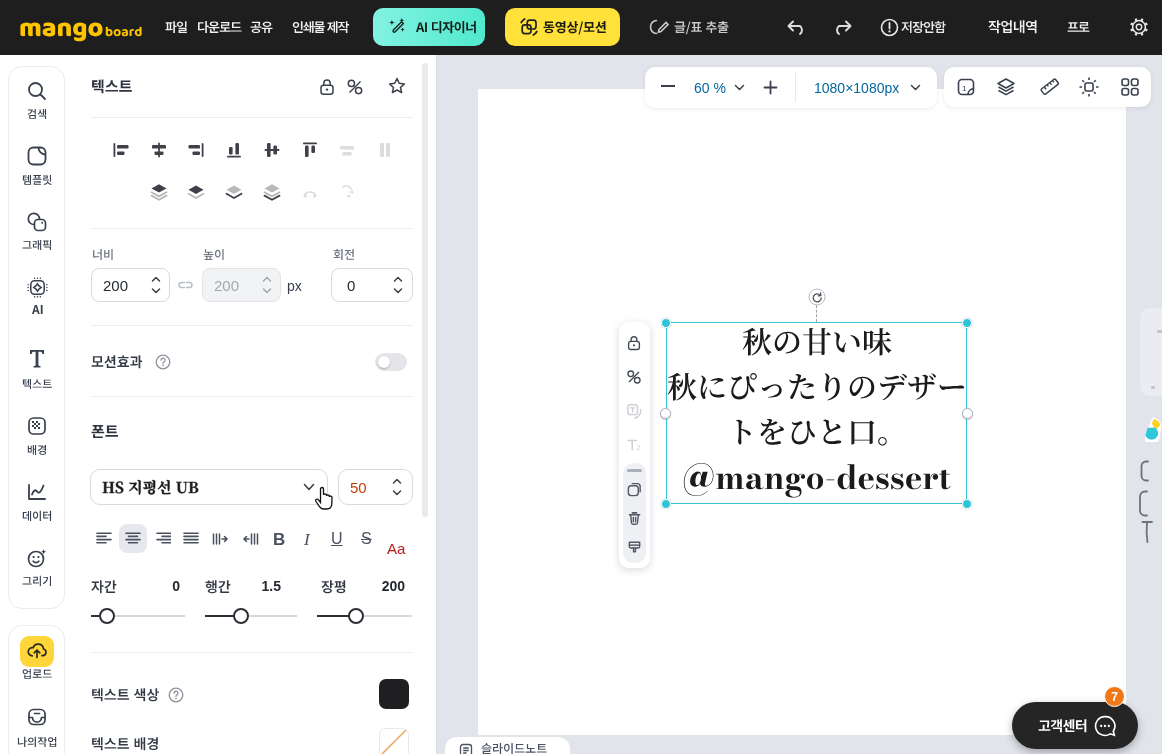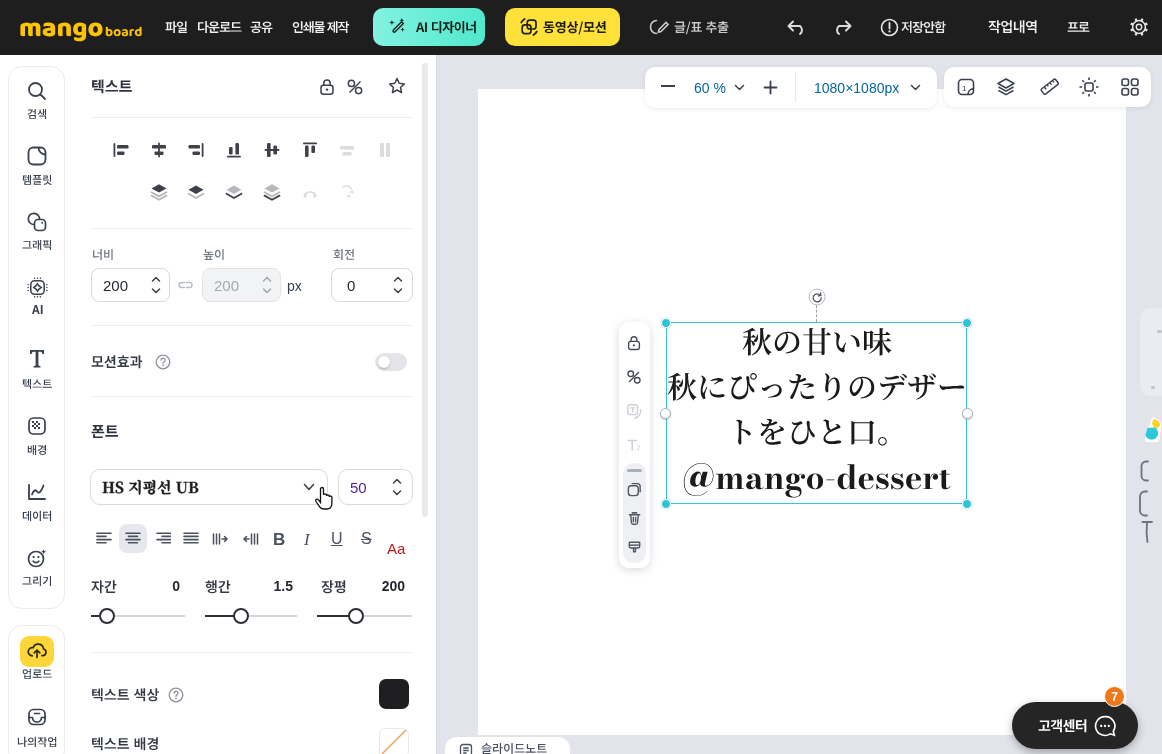--- a/index.html
+++ b/index.html
@@ -353,21 +353,21 @@
 <svg style="position:absolute;left:102px;top:478px;overflow:visible" width="97" height="20" viewBox="0 -15 97 20">
       <path d="M7.3 -10.6 8.7 -10.5C8.7 -9.0 8.7 -7.5 8.7 -6.0H4.2C4.2 -7.5 4.2 -9.0 4.3 -10.5L5.6 -10.6V-11.1H0.7V-10.6L2.1 -10.5C2.1 -9.0 2.1 -7.4 2.1 -5.9V-5.2C2.1 -3.6 2.1 -2.1 2.1 -0.6L0.7 -0.5V0.0H5.6V-0.5L4.3 -0.6C4.2 -2.1 4.2 -3.7 4.2 -5.4H8.7C8.7 -3.6 8.7 -2.1 8.7 -0.6L7.3 -0.5V0.0H12.3V-0.5L10.9 -0.6C10.9 -2.1 10.9 -3.7 10.9 -5.2V-5.9C10.9 -7.5 10.9 -9.0 10.9 -10.5L12.3 -10.6V-11.1H7.3Z M17.1 0.3C19.8 0.3 21.3 -1.0 21.3 -3.0C21.3 -4.6 20.5 -5.5 18.2 -6.5L17.5 -6.8C16.4 -7.3 15.8 -7.9 15.8 -8.9C15.8 -10.1 16.7 -10.8 18.0 -10.8C18.5 -10.8 18.8 -10.7 19.2 -10.6L19.8 -8.2H20.6L20.7 -10.5C19.9 -11.1 19.0 -11.4 17.8 -11.4C15.5 -11.4 13.9 -10.3 13.9 -8.3C13.9 -6.6 14.9 -5.6 16.9 -4.8L17.5 -4.5C18.9 -3.9 19.3 -3.3 19.3 -2.3C19.3 -1.1 18.4 -0.3 16.9 -0.3C16.3 -0.3 15.8 -0.4 15.3 -0.6L14.6 -3.1H13.8L13.7 -0.6C14.6 -0.1 15.9 0.3 17.1 0.3Z M37.9 1.6C38.3 0.6 38.5 -1.2 38.5 -2.2V-11.1L38.6 -12.0C38.6 -12.2 38.5 -12.3 38.4 -12.4C37.8 -12.6 36.7 -12.8 36.0 -12.9C35.8 -12.9 35.8 -12.8 35.7 -12.8L35.5 -12.2C36.1 -12.0 36.6 -11.7 36.8 -11.4V-1.7C36.8 -1.0 36.9 1.1 37.0 1.6ZM27.4 -1.9C27.4 -1.8 27.5 -1.8 27.6 -1.9C29.3 -2.8 30.8 -4.0 32.0 -5.4L34.4 -2.8C34.5 -2.7 34.7 -2.5 34.9 -2.5C35.1 -2.4 35.5 -2.5 35.6 -2.8C35.7 -2.9 35.7 -3.1 35.6 -3.4C35.4 -3.7 35.1 -4.3 34.9 -4.7L34.1 -4.9L32.7 -6.3C33.5 -7.2 34.0 -8.2 34.5 -9.2L34.8 -9.7C34.9 -9.8 34.9 -9.9 34.8 -9.9C34.6 -10.0 34.0 -10.3 33.8 -10.4C33.7 -10.4 33.5 -10.4 33.4 -10.4L32.8 -10.1C32.1 -10.1 29.7 -10.1 29.1 -10.1C28.7 -10.1 28.1 -10.1 27.6 -10.2L27.5 -9.9C27.5 -9.9 27.5 -9.8 27.5 -9.8C27.9 -9.4 28.4 -9.1 28.8 -8.9C29.1 -9.0 29.7 -9.1 30.0 -9.1C30.4 -9.1 31.5 -9.1 32.3 -9.1C31.4 -6.9 29.5 -4.3 27.1 -2.3C27.0 -2.2 27.0 -2.2 27.1 -2.1Z M52.9 -1.3C52.9 -2.9 51.4 -3.9 49.5 -3.9C47.6 -3.9 46.1 -2.9 46.1 -1.3C46.1 0.4 47.6 1.5 49.5 1.5C51.4 1.5 52.9 0.4 52.9 -1.3ZM51.1 -1.3C51.1 -0.4 50.4 0.1 49.5 0.1C48.6 0.1 47.9 -0.4 47.9 -1.3C47.9 -2.2 48.6 -2.7 49.5 -2.7C50.4 -2.7 51.1 -2.2 51.1 -1.3ZM47.3 -11.0C46.8 -11.0 43.7 -10.9 43.2 -10.9C42.8 -10.9 42.1 -11.0 41.7 -11.1L41.6 -10.8C41.5 -10.8 41.5 -10.7 41.6 -10.7C41.9 -10.3 42.4 -9.9 42.9 -9.7C43.2 -9.8 43.7 -9.9 44.0 -9.9C44.5 -10.0 47.2 -10.0 47.7 -10.0C48.1 -10.0 48.8 -10.0 49.1 -10.0C49.3 -10.1 49.5 -10.4 49.5 -10.8C49.5 -10.9 49.4 -11.0 49.3 -11.1C49.0 -11.2 48.3 -11.2 47.9 -11.3ZM50.0 -7.3C49.6 -7.3 49.2 -7.3 48.9 -7.3L48.7 -7.1C48.7 -7.0 48.7 -7.0 48.8 -6.9C49.0 -6.6 49.4 -6.3 49.8 -6.1C50.0 -6.2 50.4 -6.3 50.7 -6.3L51.3 -6.4C51.3 -5.7 51.4 -4.3 51.5 -3.9H52.5C52.8 -4.6 53.1 -6.0 53.1 -6.9V-11.1L53.1 -12.0C53.1 -12.2 53.1 -12.3 52.9 -12.4C52.4 -12.6 51.3 -12.8 50.5 -12.9C50.4 -12.9 50.4 -12.8 50.3 -12.8L50.1 -12.2C50.7 -12.0 51.1 -11.7 51.3 -11.4V-9.6C50.9 -9.6 50.3 -9.5 50.0 -9.6C49.6 -9.6 49.2 -9.6 48.9 -9.6L48.7 -9.4C48.7 -9.4 48.7 -9.3 48.8 -9.2C49.0 -8.9 49.4 -8.6 49.8 -8.4C50.0 -8.5 50.4 -8.6 50.7 -8.6C50.8 -8.6 51.1 -8.7 51.3 -8.7V-7.3C50.9 -7.3 50.3 -7.2 50.0 -7.3ZM43.1 -5.3C42.6 -5.3 41.9 -5.3 41.4 -5.4L41.2 -5.1C41.2 -5.0 41.2 -5.0 41.3 -4.9C41.7 -4.5 42.3 -4.1 42.8 -3.8C43.1 -3.9 43.7 -4.1 44.1 -4.1C45.7 -4.2 48.3 -4.7 49.6 -5.1C49.6 -5.1 49.7 -5.2 49.7 -5.3L49.6 -5.7C49.6 -5.8 49.5 -5.8 49.4 -5.8C49.1 -5.8 48.6 -5.7 48.0 -5.6L48.1 -8.3L48.1 -9.1C48.1 -9.2 48.1 -9.3 48.0 -9.4C47.6 -9.5 46.7 -9.6 46.2 -9.6C46.0 -9.6 46.0 -9.5 45.9 -9.5L45.8 -9.0C46.1 -8.9 46.4 -8.7 46.6 -8.5L46.6 -5.5L45.0 -5.4L44.8 -7.8L44.8 -8.4C44.8 -8.6 44.8 -8.7 44.7 -8.7C44.3 -8.9 43.5 -9.1 43.0 -9.1C42.9 -9.1 42.8 -9.1 42.8 -9.0L42.6 -8.6C42.9 -8.4 43.2 -8.2 43.3 -7.9L43.6 -5.3Z M63.9 -8.4C63.5 -8.4 63.0 -8.4 62.6 -8.5L62.5 -8.3C62.4 -8.2 62.5 -8.1 62.5 -8.1C62.9 -7.7 63.3 -7.4 63.7 -7.1C64.0 -7.2 64.4 -7.3 64.6 -7.4C64.9 -7.4 65.4 -7.4 65.8 -7.5V-5.2C65.8 -4.5 65.9 -2.7 66.0 -2.1H67.0C67.3 -3.0 67.5 -4.6 67.5 -5.7V-11.1L67.6 -12.0C67.6 -12.2 67.5 -12.3 67.4 -12.4C66.9 -12.6 65.7 -12.8 65.0 -12.9C64.9 -12.9 64.8 -12.8 64.8 -12.8L64.6 -12.2C65.1 -12.0 65.6 -11.7 65.8 -11.4V-8.4C65.2 -8.4 64.3 -8.4 63.9 -8.4ZM62.1 0.1C61.9 0.1 61.8 0.0 61.8 -0.2V-1.9L61.8 -2.7C61.8 -2.9 61.7 -3.1 61.5 -3.1C61.1 -3.2 59.9 -3.3 59.3 -3.3C59.2 -3.3 59.1 -3.2 59.1 -3.1L59.0 -2.7C59.4 -2.6 59.8 -2.4 60.0 -2.1V-0.2C60.0 0.7 60.4 1.2 61.6 1.2L68.0 1.1C68.1 1.1 68.2 1.1 68.3 1.0C68.4 0.9 68.5 0.6 68.5 0.2C68.5 0.1 68.4 -0.1 68.2 -0.1C67.9 -0.2 67.2 -0.2 66.7 -0.2L66.1 0.1C65.2 0.1 63.0 0.2 62.1 0.1ZM62.3 -6.4 60.7 -7.9C61.2 -8.6 61.5 -9.4 61.7 -10.1C61.7 -10.2 61.7 -10.3 61.7 -10.5C61.7 -10.6 61.6 -10.7 61.5 -10.8C61.0 -11.1 60.0 -11.4 59.3 -11.4C59.2 -11.5 59.1 -11.4 59.1 -11.4L58.9 -10.9C59.2 -10.7 59.5 -10.4 59.7 -10.1C59.2 -8.2 57.9 -6.0 55.9 -4.2C55.8 -4.1 55.8 -4.0 55.9 -4.0L56.1 -3.8C56.2 -3.7 56.3 -3.7 56.4 -3.8C57.9 -4.7 59.1 -5.8 60.1 -7.0L62.7 -4.3C62.8 -4.2 62.9 -4.1 63.1 -4.0C63.3 -3.9 63.8 -4.1 63.9 -4.4C63.9 -4.5 63.9 -4.7 63.8 -4.9C63.7 -5.2 63.3 -5.8 63.1 -6.1Z M81.6 -10.6 83.4 -10.4 83.4 -4.7C83.4 -1.9 82.4 -0.8 80.6 -0.8C78.8 -0.8 77.9 -1.8 77.9 -4.6V-6.0C77.9 -7.5 77.9 -9.0 77.9 -10.5L79.4 -10.6V-11.1H74.4V-10.6L75.7 -10.5C75.8 -9.0 75.8 -7.5 75.8 -6.0V-4.3C75.8 -0.9 77.5 0.3 80.0 0.3C82.6 0.3 84.0 -1.2 84.0 -4.6L84.1 -10.4L85.6 -10.6V-11.1H81.6Z M86.7 -10.6 88.2 -10.5C88.2 -9.0 88.2 -7.5 88.2 -6.0V-5.3C88.2 -3.8 88.2 -2.2 88.2 -0.6L86.7 -0.5V0.0H91.3C95.1 0.0 96.2 -1.6 96.2 -3.1C96.2 -4.6 95.1 -5.7 92.5 -5.9C94.8 -6.3 95.5 -7.3 95.5 -8.5C95.5 -10.0 94.5 -11.1 91.7 -11.1H86.7ZM90.3 -5.5H91.1C93.1 -5.5 94.0 -4.7 94.0 -3.0C94.0 -1.4 93.0 -0.5 91.3 -0.5H90.3C90.3 -2.1 90.3 -3.7 90.3 -5.5ZM90.3 -10.6H91.2C92.8 -10.6 93.5 -9.8 93.5 -8.4C93.5 -6.9 92.6 -6.1 91.0 -6.1H90.3C90.3 -7.6 90.3 -9.1 90.3 -10.6Z" fill="#1c1c1c" stroke="#1c1c1c" stroke-width=".45"></path>
     </svg>
 <svg class="abs" style="left:303px;top:482px" width="12" height="10" viewBox="0 0 12 10">
 <path d="M1.5 2.5 L6 7.5 10.5 2.5" stroke="#3a4048" stroke-width="1.6" fill="none" stroke-linecap="round" stroke-linejoin="round"></path>
     </svg>
 <svg class="abs" style="left:313px;top:486px" width="22" height="28" viewBox="0 0 22 28">
 <path d="M7.5 3 c0-2 3-2 3 0 v6 c0-1.6 3-1.6 3 0 v1 c0-1.5 2.8-1.5 2.8 0 v1 c0-1.4 2.7-1.3 2.7 .3 l-.2 6.7 c-.1 3-2 5-5.3 5 h-2.8 c-2 0-3.3-.8-4.4-2.6 L3 15.5 c-1.2-2 1.3-3.3 2.5-1.6 l2 2.6z" fill="#fff" stroke="#111" stroke-width="1.3"></path>
     </svg>
 <div class="abs" style="left:338px;top:469px;width:75px;height:36px;border:1px solid #d8dade;border-radius:10px;background:#fff"></div>
-<div class="abs" style="left:350px;top:479px;font:15px 'Liberation Sans';color:#4c1d95">50</div>
+<div class="abs" style="left:350px;top:479px;font:15px 'Liberation Sans';color:#c2410c">50</div>
 <svg class="abs" style="left:392px;top:475px" width="10" height="24" viewBox="0 0 10 24">
 <g stroke="#3a4048" stroke-width="1.5" fill="none" stroke-linecap="round" stroke-linejoin="round">
 <path d="M1.5 8 L5 4.5 8.5 8"></path>
         <path d="M1.5 16 L5 19.5 8.5 16"></path>
       </g>
     </svg>
 <div class="abs" style="left:119px;top:524px;width:28px;height:29px;border-radius:8px;background:#e6e8ee"></div>
 <svg class="abs" style="left:95.0px;top:530.0px" width="18" height="18" viewBox="0 0 18 18">
       <path d="M2 3.2 h14" stroke="#4a515e" stroke-width="1.6" stroke-linecap="round"></path>
       <path d="M2 6.4 h9" stroke="#4a515e" stroke-width="1.6" stroke-linecap="round"></path>
@@ -407,21 +407,21 @@
 <div class="abs" style="left:331px;top:530px;font:16px 'Liberation Sans';color:#4a515e;text-decoration:underline">U</div>
 <div class="abs" style="left:361px;top:530px;font:16px 'Liberation Sans';color:#4a515e;text-decoration:line-through">S</div>
 <div class="abs" style="left:387px;top:540px;font:15px 'Liberation Sans';color:#b91c1c">Aa</div>
 <svg style="position:absolute;left:91.0px;top:578.0px;overflow:visible" width="26" height="18" viewBox="0 -14 26 18">
       <path d="M3.6 -9.7H4.9V-8.1Q4.9 -7.0 4.6 -6.0Q4.4 -4.9 3.9 -4.0Q3.5 -3.1 2.8 -2.4Q2.1 -1.6 1.3 -1.2L0.3 -2.6Q1.1 -2.9 1.7 -3.5Q2.3 -4.1 2.7 -4.9Q3.1 -5.6 3.4 -6.5Q3.6 -7.3 3.6 -8.1ZM3.9 -9.7H5.2V-8.1Q5.2 -7.3 5.4 -6.6Q5.6 -5.8 6.1 -5.1Q6.5 -4.4 7.1 -3.8Q7.6 -3.2 8.4 -2.9L7.5 -1.6Q6.6 -2.0 6.0 -2.6Q5.3 -3.3 4.8 -4.2Q4.4 -5.1 4.2 -6.1Q3.9 -7.1 3.9 -8.1ZM0.8 -10.4H7.9V-9.1H0.8ZM9.0 -11.7H10.6V1.2H9.0ZM10.3 -6.7H12.6V-5.3H10.3Z M21.9 -11.7H23.6V-2.4H21.9ZM23.1 -8.0H25.3V-6.6H23.1ZM18.3 -10.7H20.1Q20.1 -9.0 19.4 -7.6Q18.7 -6.2 17.4 -5.3Q16.0 -4.3 14.1 -3.7L13.4 -5.0Q15.0 -5.5 16.1 -6.2Q17.2 -7.0 17.8 -7.9Q18.3 -8.8 18.3 -9.9ZM14.0 -10.7H19.2V-9.4H14.0ZM15.3 -0.4H24.1V1.0H15.3ZM15.3 -3.4H17.0V0.2H15.3Z" fill="#333a45"></path>
     </svg>
 <div class="abs" style="left:160px;top:578px;width:20px;text-align:right;font:600 14px 'Liberation Sans';color:#24292f">0</div>
 <svg style="position:absolute;left:205.0px;top:578.0px;overflow:visible" width="26" height="18" viewBox="0 -14 26 18">
       <path d="M10.0 -11.7H11.5V-3.6H10.0ZM8.3 -8.4H10.4V-7.1H8.3ZM7.3 -11.4H8.8V-4.0H7.3ZM0.5 -10.3H6.9V-9.0H0.5ZM3.7 -8.5Q4.5 -8.5 5.2 -8.2Q5.8 -8.0 6.1 -7.5Q6.5 -7.0 6.5 -6.3Q6.5 -5.6 6.1 -5.1Q5.8 -4.6 5.2 -4.3Q4.5 -4.1 3.7 -4.1Q2.9 -4.1 2.3 -4.3Q1.7 -4.6 1.3 -5.1Q1.0 -5.6 1.0 -6.3Q1.0 -7.0 1.3 -7.5Q1.7 -8.0 2.3 -8.2Q2.9 -8.5 3.7 -8.5ZM3.7 -7.3Q3.2 -7.3 2.8 -7.1Q2.4 -6.8 2.4 -6.3Q2.4 -5.8 2.8 -5.5Q3.1 -5.3 3.7 -5.3Q4.3 -5.3 4.7 -5.5Q5.0 -5.8 5.0 -6.3Q5.0 -6.8 4.7 -7.1Q4.3 -7.3 3.7 -7.3ZM2.9 -11.6H4.5V-9.4H2.9ZM7.2 -3.4Q9.3 -3.4 10.4 -2.8Q11.6 -2.2 11.6 -1.1Q11.6 -0.0 10.4 0.6Q9.3 1.2 7.2 1.2Q5.2 1.2 4.0 0.6Q2.8 -0.0 2.8 -1.1Q2.8 -2.2 4.0 -2.8Q5.2 -3.4 7.2 -3.4ZM7.2 -2.2Q5.9 -2.2 5.2 -1.9Q4.5 -1.7 4.5 -1.1Q4.5 -0.6 5.2 -0.3Q5.9 -0.1 7.2 -0.1Q8.6 -0.1 9.3 -0.3Q10.0 -0.6 10.0 -1.1Q10.0 -1.7 9.3 -1.9Q8.6 -2.2 7.2 -2.2Z M21.9 -11.7H23.6V-2.4H21.9ZM23.1 -8.0H25.3V-6.6H23.1ZM18.3 -10.7H20.1Q20.1 -9.0 19.4 -7.6Q18.7 -6.2 17.4 -5.3Q16.0 -4.3 14.1 -3.7L13.4 -5.0Q15.0 -5.5 16.1 -6.2Q17.2 -7.0 17.8 -7.9Q18.3 -8.8 18.3 -9.9ZM14.0 -10.7H19.2V-9.4H14.0ZM15.3 -0.4H24.1V1.0H15.3ZM15.3 -3.4H17.0V0.2H15.3Z" fill="#333a45"></path>
     </svg>
-<div class="abs" style="left:263px;top:578px;width:30px;text-align:right;font:600 14px 'Liberation Sans';color:#24292f">1.5</div>
+<div class="abs" style="left:251px;top:578px;width:30px;text-align:right;font:600 14px 'Liberation Sans';color:#24292f">1.5</div>
 <svg style="position:absolute;left:321.0px;top:578.0px;overflow:visible" width="26" height="18" viewBox="0 -14 26 18">
       <path d="M3.6 -10.3H4.9V-9.4Q4.9 -8.2 4.5 -7.1Q4.1 -6.0 3.3 -5.2Q2.5 -4.4 1.3 -4.0L0.5 -5.3Q1.5 -5.7 2.2 -6.3Q2.9 -6.9 3.2 -7.7Q3.6 -8.5 3.6 -9.4ZM3.9 -10.3H5.2V-9.4Q5.2 -8.6 5.6 -7.9Q5.9 -7.2 6.6 -6.6Q7.2 -6.1 8.2 -5.7L7.4 -4.4Q6.2 -4.8 5.5 -5.5Q4.7 -6.3 4.3 -7.3Q3.9 -8.3 3.9 -9.4ZM0.9 -10.8H7.8V-9.5H0.9ZM9.0 -11.7H10.7V-4.0H9.0ZM10.2 -8.6H12.5V-7.3H10.2ZM6.5 -3.7Q7.9 -3.7 8.8 -3.5Q9.8 -3.2 10.3 -2.6Q10.8 -2.1 10.8 -1.3Q10.8 -0.5 10.3 0.0Q9.8 0.6 8.8 0.9Q7.9 1.2 6.5 1.2Q5.2 1.2 4.2 0.9Q3.2 0.6 2.7 0.0Q2.2 -0.5 2.2 -1.3Q2.2 -2.1 2.7 -2.6Q3.2 -3.2 4.2 -3.5Q5.2 -3.7 6.5 -3.7ZM6.5 -2.4Q5.7 -2.4 5.1 -2.3Q4.5 -2.2 4.2 -1.9Q3.8 -1.7 3.8 -1.3Q3.8 -0.9 4.2 -0.6Q4.5 -0.4 5.1 -0.2Q5.7 -0.1 6.5 -0.1Q7.4 -0.1 8.0 -0.2Q8.6 -0.4 8.9 -0.6Q9.2 -0.9 9.2 -1.3Q9.2 -1.7 8.9 -1.9Q8.6 -2.2 8.0 -2.3Q7.4 -2.4 6.5 -2.4Z M20.9 -9.6H23.5V-8.2H20.9ZM20.9 -7.2H23.5V-5.8H20.9ZM13.8 -10.8H20.6V-9.5H13.8ZM13.7 -4.3 13.5 -5.7Q14.5 -5.7 15.8 -5.7Q17.1 -5.7 18.4 -5.8Q19.7 -5.9 20.8 -6.0L20.9 -4.8Q19.7 -4.6 18.4 -4.5Q17.2 -4.4 15.9 -4.4Q14.7 -4.3 13.7 -4.3ZM14.9 -9.7H16.5V-5.2H14.9ZM17.9 -9.7H19.5V-5.2H17.9ZM22.5 -11.7H24.2V-3.8H22.5ZM19.9 -3.6Q21.9 -3.6 23.1 -3.0Q24.3 -2.3 24.3 -1.2Q24.3 -0.1 23.1 0.6Q21.9 1.2 19.9 1.2Q17.8 1.2 16.7 0.6Q15.5 -0.1 15.5 -1.2Q15.5 -2.3 16.7 -3.0Q17.8 -3.6 19.9 -3.6ZM19.9 -2.3Q19.0 -2.3 18.4 -2.2Q17.8 -2.1 17.5 -1.8Q17.2 -1.6 17.2 -1.2Q17.2 -0.6 17.9 -0.4Q18.6 -0.1 19.9 -0.1Q20.8 -0.1 21.4 -0.2Q22.0 -0.3 22.3 -0.6Q22.6 -0.8 22.6 -1.2Q22.6 -1.6 22.3 -1.8Q22.0 -2.1 21.4 -2.2Q20.8 -2.3 19.9 -2.3Z" fill="#333a45"></path>
     </svg>
 <div class="abs" style="left:375px;top:578px;width:30px;text-align:right;font:600 14px 'Liberation Sans';color:#24292f">200</div>
 <div class="abs" style="left:91px;top:615px;width:94px;height:2px;background:#d8d8dc"></div>
     <div class="abs" style="left:91px;top:615px;width:8px;height:2px;background:#2e2e36"></div>
     <div class="abs" style="left:98.5px;top:608px;width:16px;height:16px;border-radius:50%;background:#fff;border:2px solid #2e2e36"></div>
 <div class="abs" style="left:205px;top:615px;width:92px;height:2px;background:#d8d8dc"></div>
     <div class="abs" style="left:205px;top:615px;width:35px;height:2px;background:#2e2e36"></div>
     <div class="abs" style="left:232.5px;top:608px;width:16px;height:16px;border-radius:50%;background:#fff;border:2px solid #2e2e36"></div>

